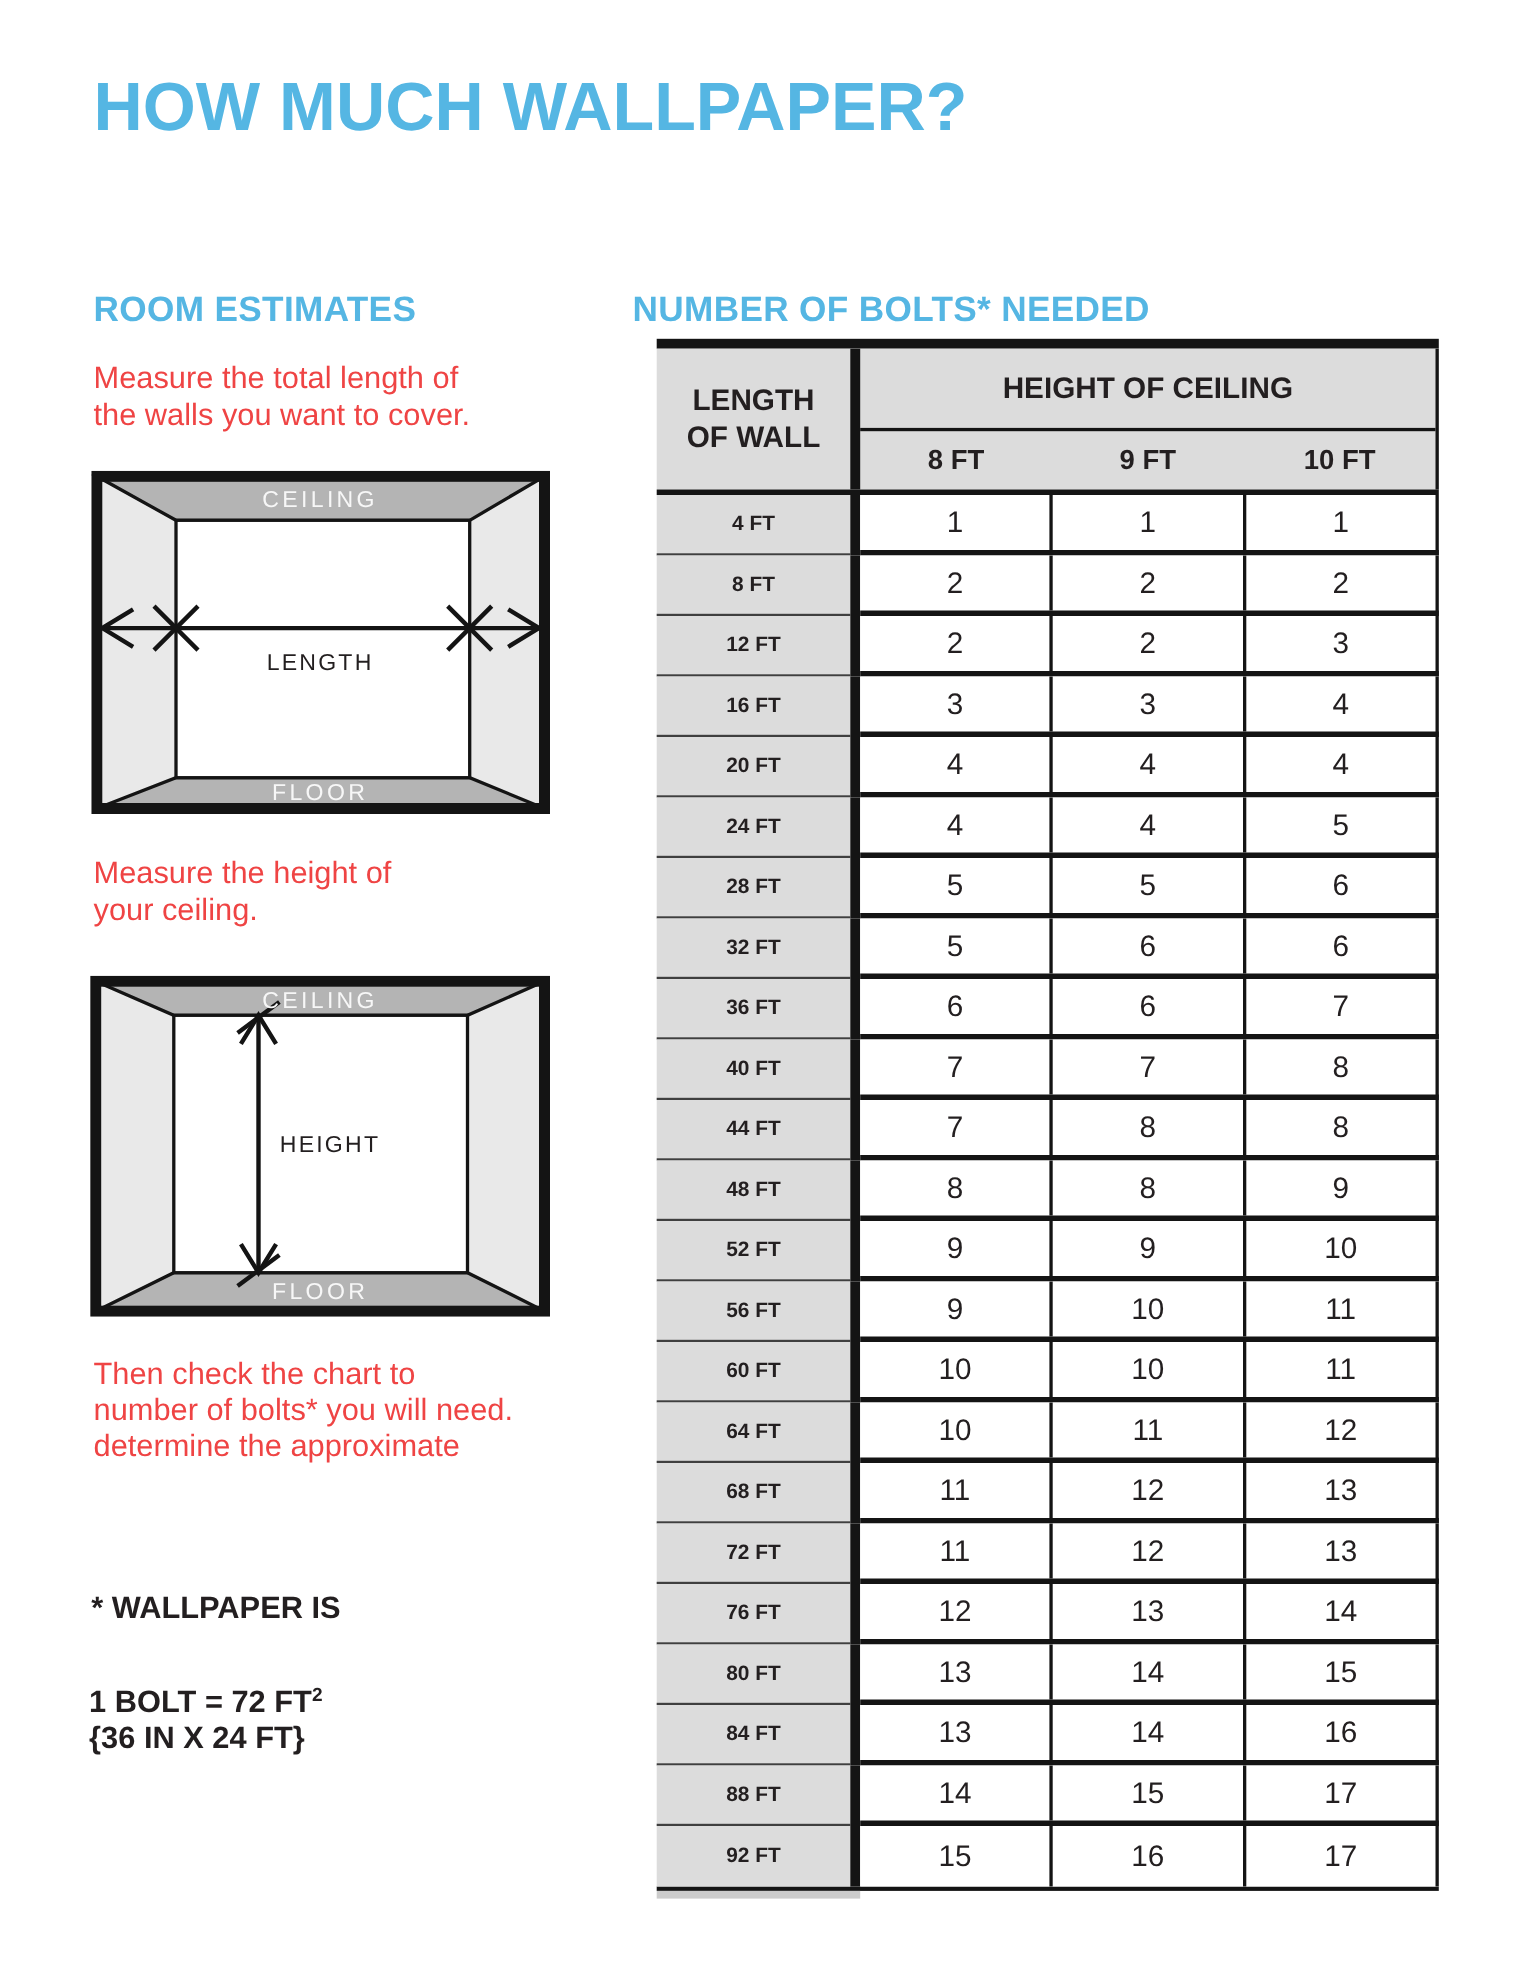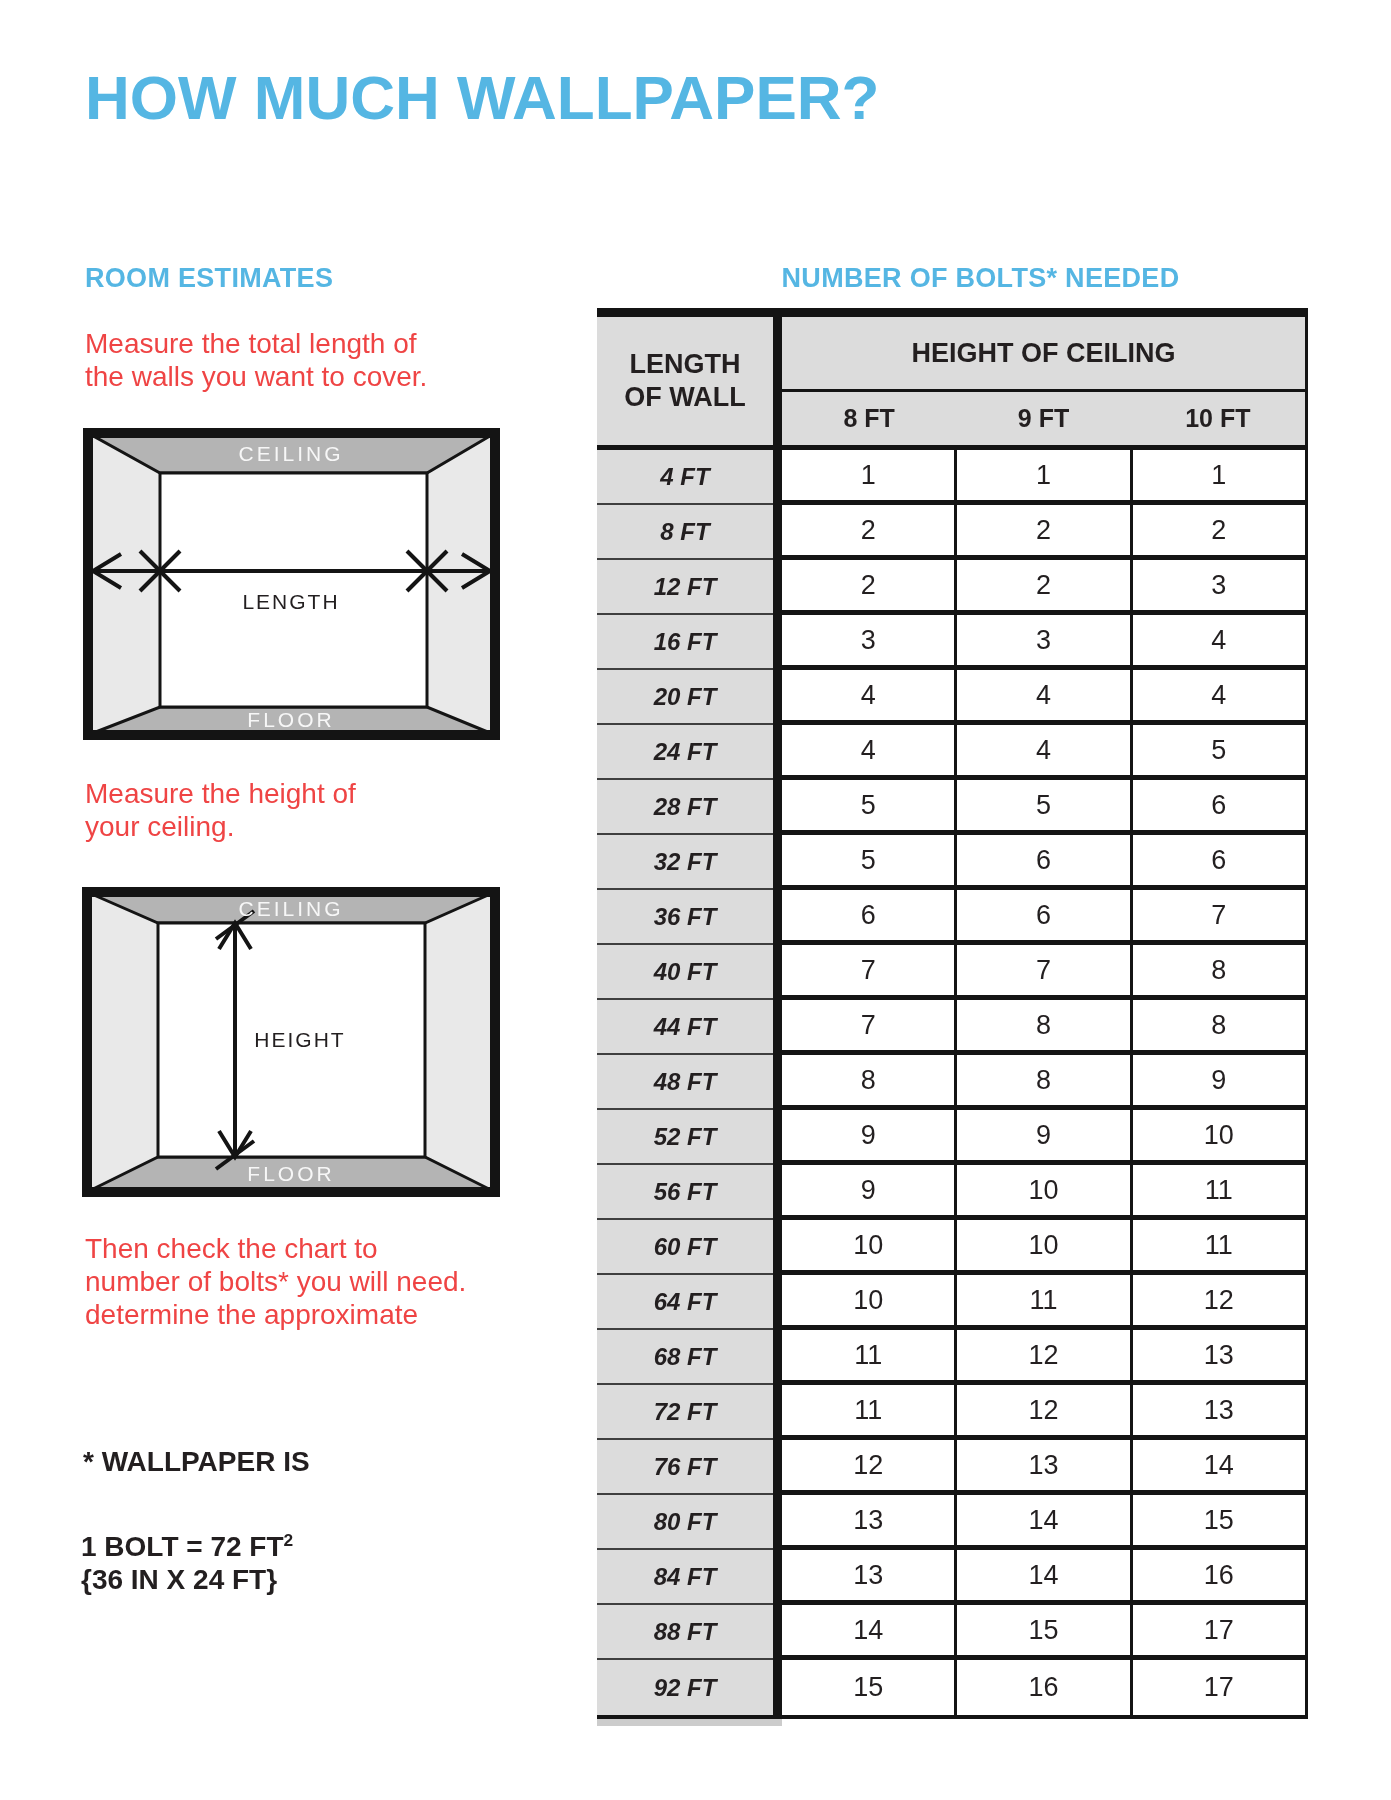--- a/index.html
+++ b/index.html
@@ -5,24 +5,24 @@
   html,body { margin:0; padding:0; background:#ffffff; }
   .page {
     position:relative; width:1391px; height:1800px; background:#ffffff;
     font-family:"Liberation Sans","DejaVu Sans",sans-serif; color:#231f20; overflow:hidden;
   }
   .title {
     position:absolute; left:85px; top:62px;
     font-size:62px; font-weight:bold; color:#55b6e3; letter-spacing:0px; white-space:nowrap;
   }
   .section-heading {
-    position:absolute; font-size:27px; font-weight:bold; color:#55b6e3; letter-spacing:0.3px; white-space:nowrap;
+    position:absolute; font-size:32px; font-weight:bold; color:#55b6e3; letter-spacing:0.3px; white-space:nowrap;
   }
   #room-estimates { left:85px; top:263px; }
-  #bolts-heading  { left:625px; top:263px; width:711px; text-align:center; }
+  #bolts-heading  { left:575px; top:263px; width:711px; text-align:left; }
   .para { position:absolute; left:85px; font-size:28px; line-height:33px; color:#ef4444; }
   #para1 { top:327px; }
   #para2 { top:777px; }
   #para3 { top:1232px; }
   .diagram { position:absolute; }
   #diagram-length { left:83px; top:428px; width:417px; height:312px; }
   #diagram-height { left:82px; top:887px; width:418px; height:310px; }
   .footnote { position:absolute; left:83px; top:1428px; font-size:28px; font-weight:bold; line-height:34px;margin-top:17px; }
   .footnote .indent { padding-left:17px; }
   .boltinfo { position:absolute; left:81px; top:1524px; font-size:28px; font-weight:bold; line-height:33px; }
@@ -41,21 +41,21 @@
   .t-hoc {
     height:75px; display:flex; align-items:center; justify-content:center;
     font-size:27px; font-weight:bold; border-bottom:3px solid #141414; box-sizing:border-box;
   }
   .t-subs { flex:1; display:flex; }
   .t-sub { flex:1; display:flex; align-items:center; justify-content:center; font-size:25px; font-weight:bold; }
   .t-thickline { height:5px; background:#141414; }
   .t-row { display:flex; height:55px; }
   .t-label {
     width:176px; background:#dcdcdc; display:flex; align-items:center; justify-content:center;
-    font-size:24px; font-weight:bold; border-bottom:2px solid #3f3f3f; box-sizing:border-box;font-style:italic;
+    font-size:19px; font-weight:bold; border-bottom:2px solid #3f3f3f; box-sizing:border-box;
   }
   .t-data { flex:1; display:flex; border-bottom:5px solid #141414; border-right:3px solid #141414; box-sizing:border-box; background:#ffffff; }
   .t-cell { flex:1; display:flex; align-items:center; justify-content:center; font-size:27px; color:#231f20; }
   .t-cell.mid { border-left:3px solid #141414; border-right:3px solid #141414; box-sizing:border-box; }
   .t-row:last-child .t-label { border-bottom:none; }
   .t-row:last-child .t-data  { border-bottom:none; }
   .t-bottombar { height:4px; background:#141414; }
   .t-shadow { width:185px; height:7px; background:#cccccc; }
 </style>
 </head>

